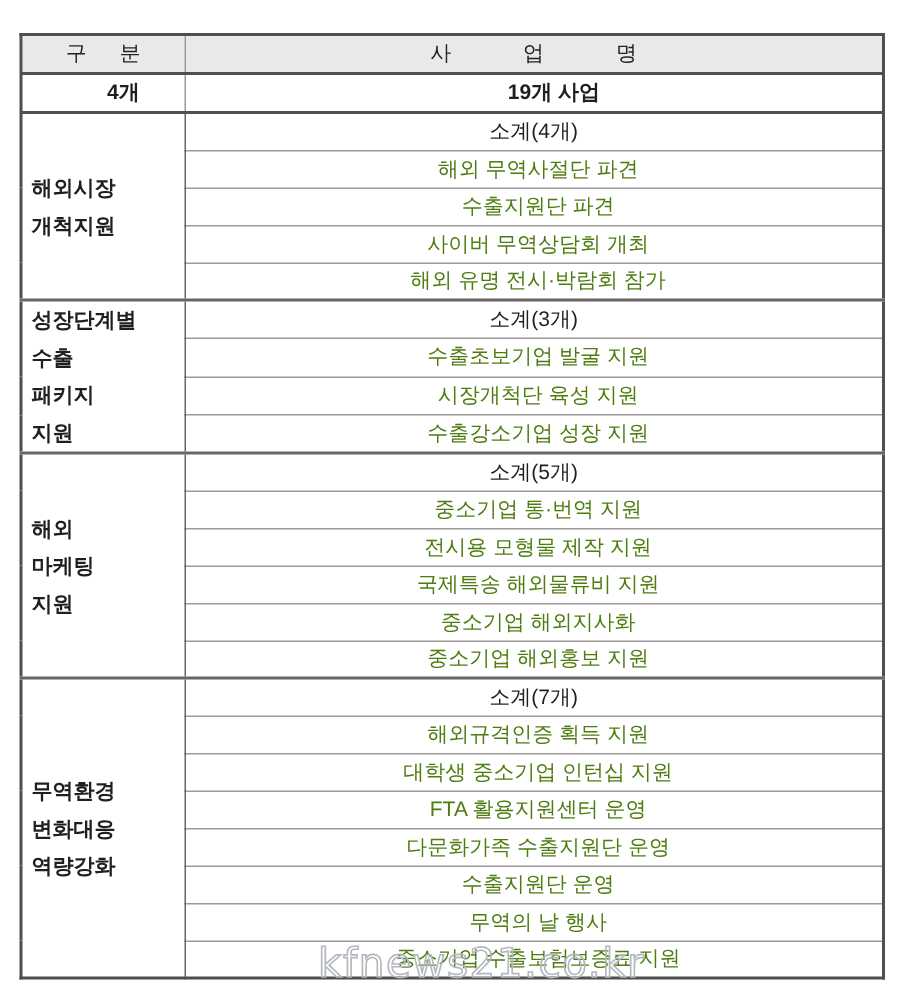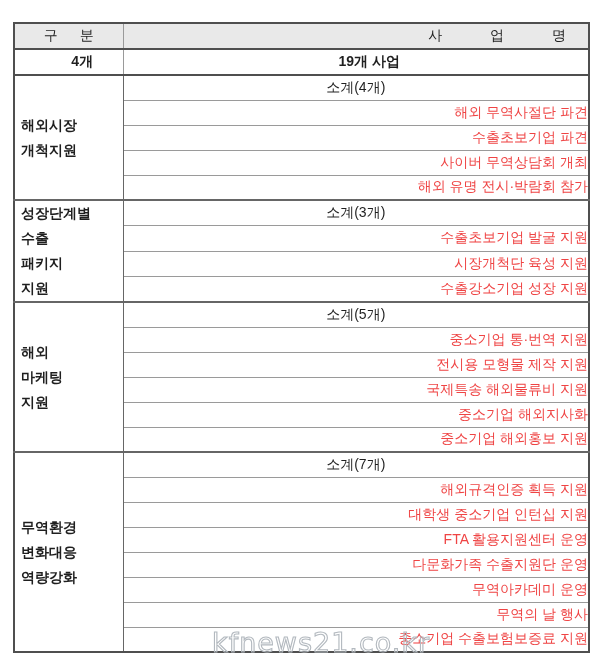--- a/index.html
+++ b/index.html
@@ -42,21 +42,21 @@
   tr.head-row td {
     height: 26px;
     background: var(--header-bg);
     text-align: center;
     font-weight: 400;
     letter-spacing: 9px;
     text-indent: 9px;
     border-bottom: 2px solid var(--border-dark);
     color: #222;
   }
-  tr.head-row td.col2-head { letter-spacing: 22px; text-indent: 22px; text-align: right; }
+  tr.head-row td.col2-head { letter-spacing: 22px; text-indent: 22px; }
   tr.summary-row td {
     height: 26px;
     text-align: center;
     font-weight: 700;
     border-bottom: 2px solid var(--border-dark);
     padding-left: 27px;
   }
   td.cat-cell {
     font-weight: 700;
     text-align: left;
@@ -68,24 +68,24 @@
   }
   td.cat-cell div { white-space: nowrap; }
   tr.section-start td { border-top: 2px solid var(--border-mid); }
   td.subtotal-cell {
     height: 25px;
     text-align: center;
     font-weight: 400;
   }
   td.item-cell {
     height: 25px;
-    text-align: right;
+    text-align: center;
     padding-left: 6px;
     font-weight: 400;
-    color: #ef4444;
+    color: #4d7c0f;
   }
   .watermark {
     position: absolute;
     left: 212px;
     top: 627px;
     font-family: "DejaVu Sans", sans-serif;
     font-size: 27px;
     font-weight: 400;
     letter-spacing: 1px;
     color: transparent;
@@ -120,21 +120,21 @@
           <td class="cat-cell" rowspan="5">
             <div>해외시장</div>
             <div>개척지원</div>
           </td>
           <td class="subtotal-cell">소계(4개)</td>
         </tr>
         <tr>
           <td class="item-cell">해외 무역사절단 파견</td>
         </tr>
         <tr>
-          <td class="item-cell">수출초보기업 파견</td>
+          <td class="item-cell">수출지원단 파견</td>
         </tr>
         <tr>
           <td class="item-cell">사이버 무역상담회 개최</td>
         </tr>
         <tr>
           <td class="item-cell">해외 유명 전시·박람회 참가</td>
         </tr>
         <tr class="section-start">
           <td class="cat-cell" rowspan="4">
             <div>성장단계별</div>
@@ -190,21 +190,21 @@
         <tr>
           <td class="item-cell">대학생 중소기업 인턴십 지원</td>
         </tr>
         <tr>
           <td class="item-cell">FTA 활용지원센터 운영</td>
         </tr>
         <tr>
           <td class="item-cell">다문화가족 수출지원단 운영</td>
         </tr>
         <tr>
-          <td class="item-cell">무역아카데미 운영</td>
+          <td class="item-cell">수출지원단 운영</td>
         </tr>
         <tr>
           <td class="item-cell">무역의 날 행사</td>
         </tr>
         <tr>
           <td class="item-cell">중소기업 수출보험보증료 지원</td>
         </tr>
       </tbody>
   </table>
 

